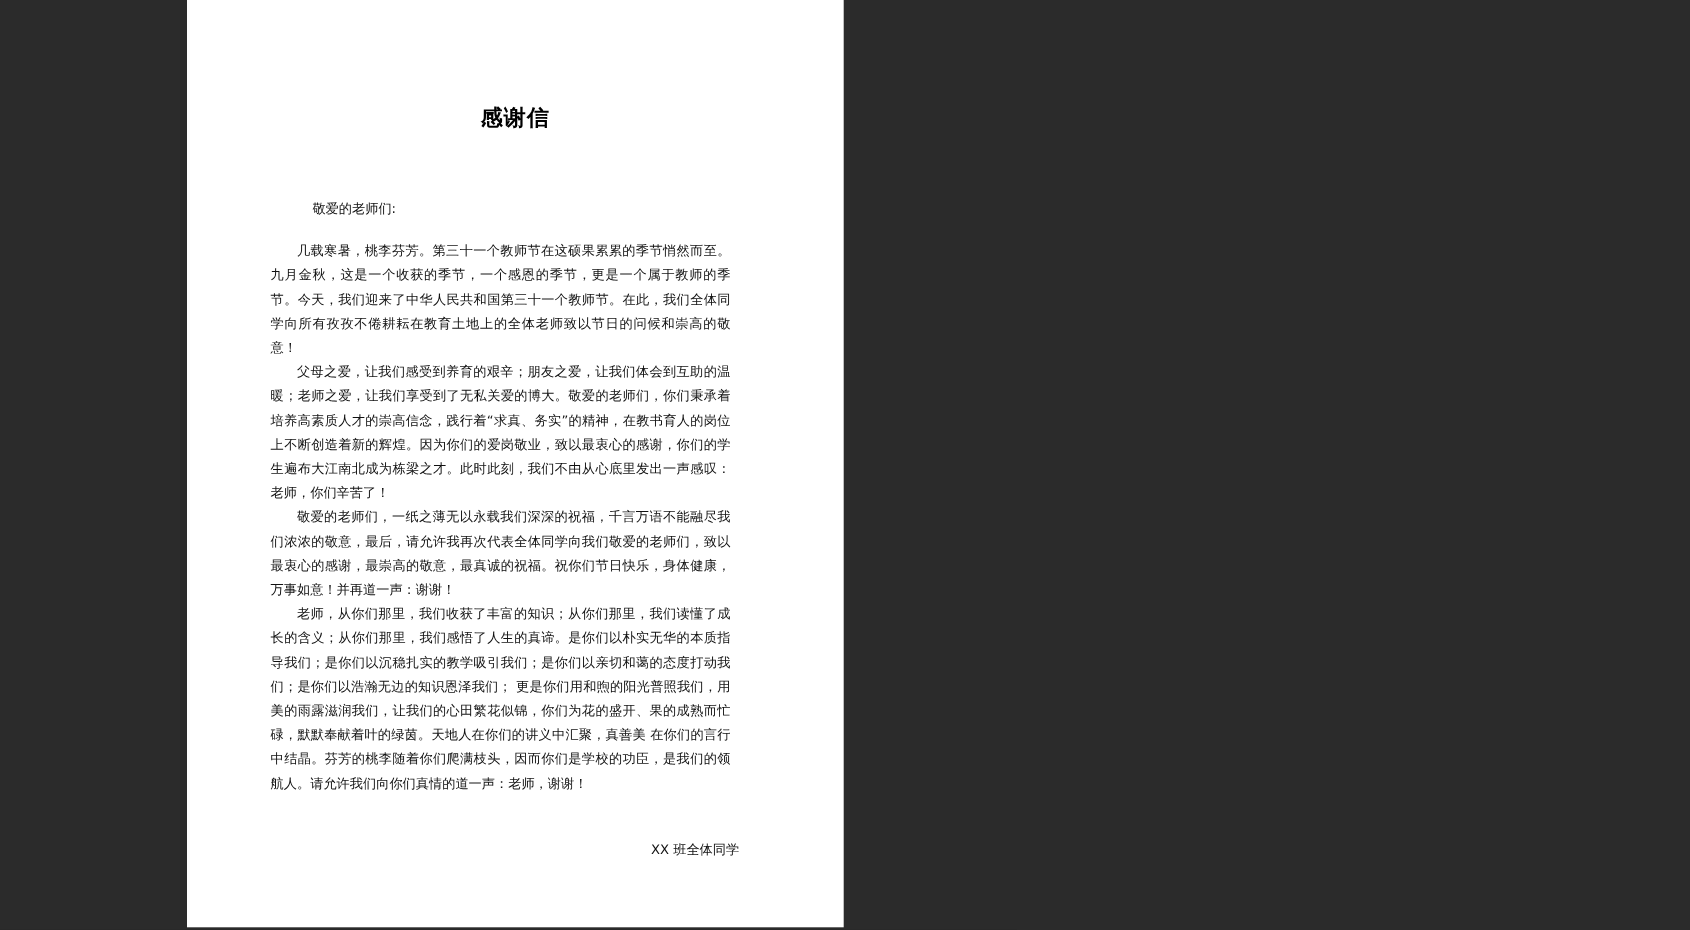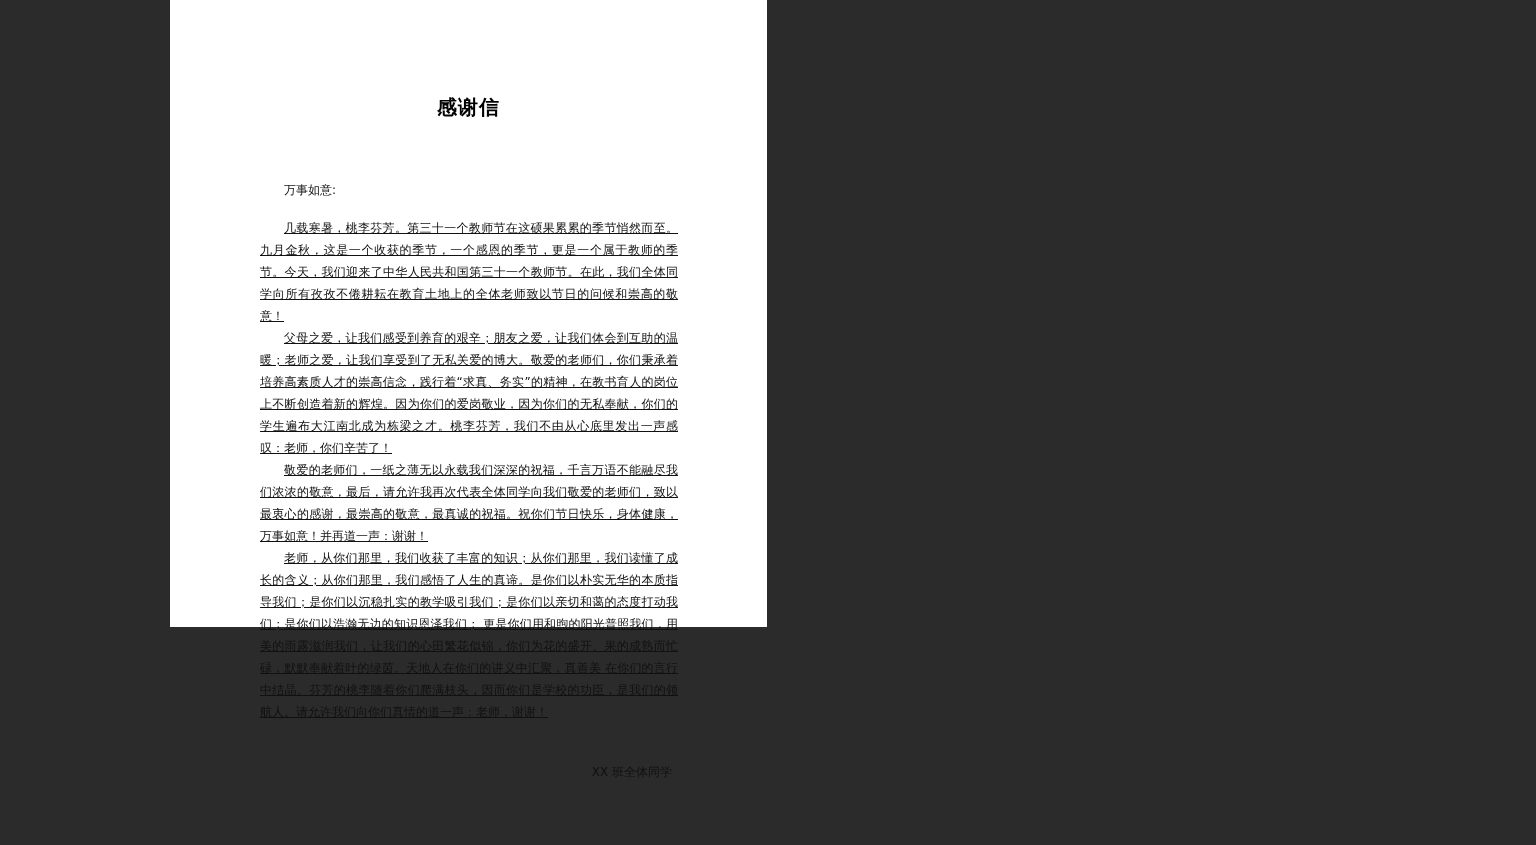--- a/index.html
+++ b/index.html
@@ -15,21 +15,21 @@
     position: relative;
     width: 1536px;
     height: 845px;
     background: #2b2b2b;
   }
   .page {
     position: absolute;
     left: 170px;
     top: 0;
     width: 597px;
-    height: 627px;
+    height: 843px;
     background: #ffffff;
   }
   .title {
     position: absolute;
     left: 0;
     width: 597px;
     top: 94px;
     text-align: center;
     font-size: 20px;
     font-weight: bold;
@@ -38,50 +38,49 @@
   }
   .salutation {
     position: absolute;
     left: 114px;
     top: 182px;
     font-size: 12px;
     color: #111;
   }
   .body-text {
     position: absolute;
-    left: 90px;
+    left: 76px;
     top: 217px;
     width: 418px;
     font-size: 12px;
     line-height: 22px;
     color: #111;
     text-align: justify;
-    text-decoration: underline;
   }
   .body-text p {
     margin: 0;
     text-indent: 24px;
   }
   .signature {
     position: absolute;
     right: 95px;
     top: 740px;
     font-size: 12px;
     color: #111;
     margin-top: 24px;
   }
 </style>
 </head>
 <body>
 
 <div class="viewer">
   <div class="page">
     <div class="title">感谢信</div>
-    <div class="salutation">万事如意:</div>
+    <div class="salutation">敬爱的老师们:</div>
     <div class="body-text">
       <p>几载寒暑，桃李芬芳。第三十一个教师节在这硕果累累的季节悄然而至。九月金秋，这是一个收获的季节，一个感恩的季节，更是一个属于教师的季节。今天，我们迎来了中华人民共和国第三十一个教师节。在此，我们全体同学向所有孜孜不倦耕耘在教育土地上的全体老师致以节日的问候和崇高的敬意！</p>
-      <p>父母之爱，让我们感受到养育的艰辛；朋友之爱，让我们体会到互助的温暖；老师之爱，让我们享受到了无私关爱的博大。敬爱的老师们，你们秉承着培养高素质人才的崇高信念，践行着“求真、务实”的精神，在教书育人的岗位上不断创造着新的辉煌。因为你们的爱岗敬业，因为你们的无私奉献，你们的学生遍布大江南北成为栋梁之才。桃李芬芳，我们不由从心底里发出一声感叹：老师，你们辛苦了！</p>
+      <p>父母之爱，让我们感受到养育的艰辛；朋友之爱，让我们体会到互助的温暖；老师之爱，让我们享受到了无私关爱的博大。敬爱的老师们，你们秉承着培养高素质人才的崇高信念，践行着“求真、务实”的精神，在教书育人的岗位上不断创造着新的辉煌。因为你们的爱岗敬业，致以最衷心的感谢，你们的学生遍布大江南北成为栋梁之才。此时此刻，我们不由从心底里发出一声感叹：老师，你们辛苦了！</p>
       <p>敬爱的老师们，一纸之薄无以永载我们深深的祝福，千言万语不能融尽我们浓浓的敬意，最后，请允许我再次代表全体同学向我们敬爱的老师们，致以最衷心的感谢，最崇高的敬意，最真诚的祝福。祝你们节日快乐，身体健康，万事如意！并再道一声：谢谢！</p>
       <p>老师，从你们那里，我们收获了丰富的知识；从你们那里，我们读懂了成长的含义；从你们那里，我们感悟了人生的真谛。是你们以朴实无华的本质指导我们；是你们以沉稳扎实的教学吸引我们；是你们以亲切和蔼的态度打动我们；是你们以浩瀚无边的知识恩泽我们；  更是你们用和煦的阳光普照我们，用美的雨露滋润我们，让我们的心田繁花似锦，你们为花的盛开、果的成熟而忙碌，默默奉献着叶的绿茵。天地人在你们的讲义中汇聚，真善美 在你们的言行中结晶。芬芳的桃李随着你们爬满枝头，因而你们是学校的功臣，是我们的领航人。请允许我们向你们真情的道一声：老师，谢谢！</p>
     </div>
     <div class="signature">XX 班全体同学</div>
   </div>
 </div>
 
 </body></html>

